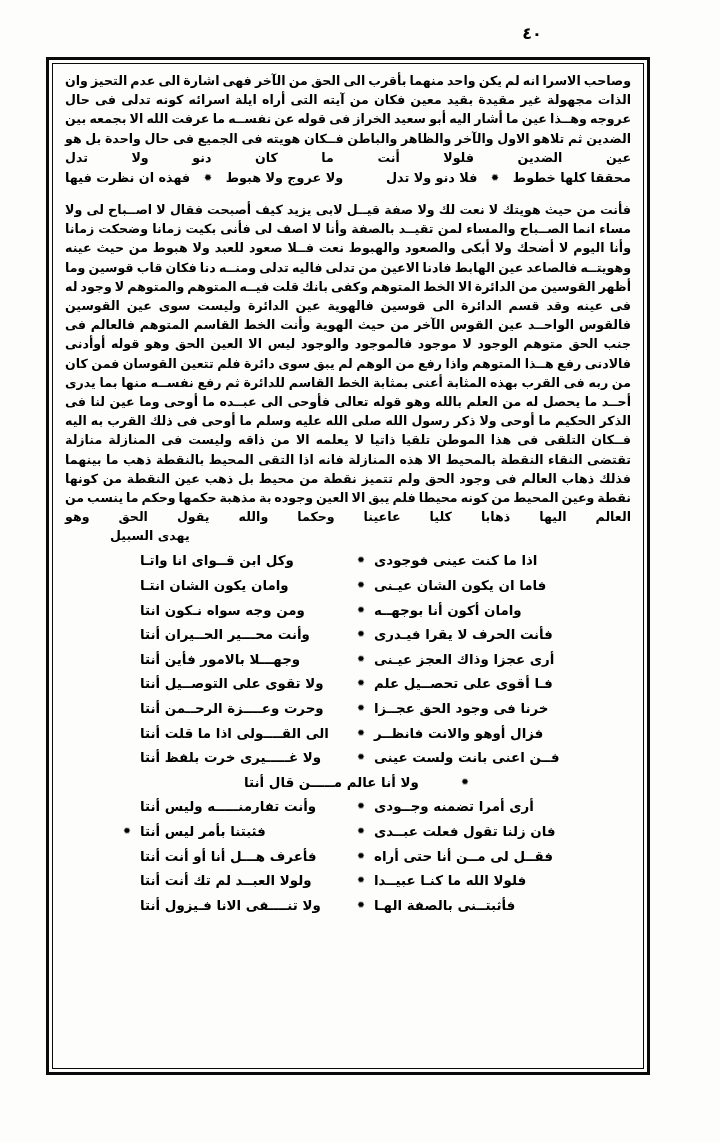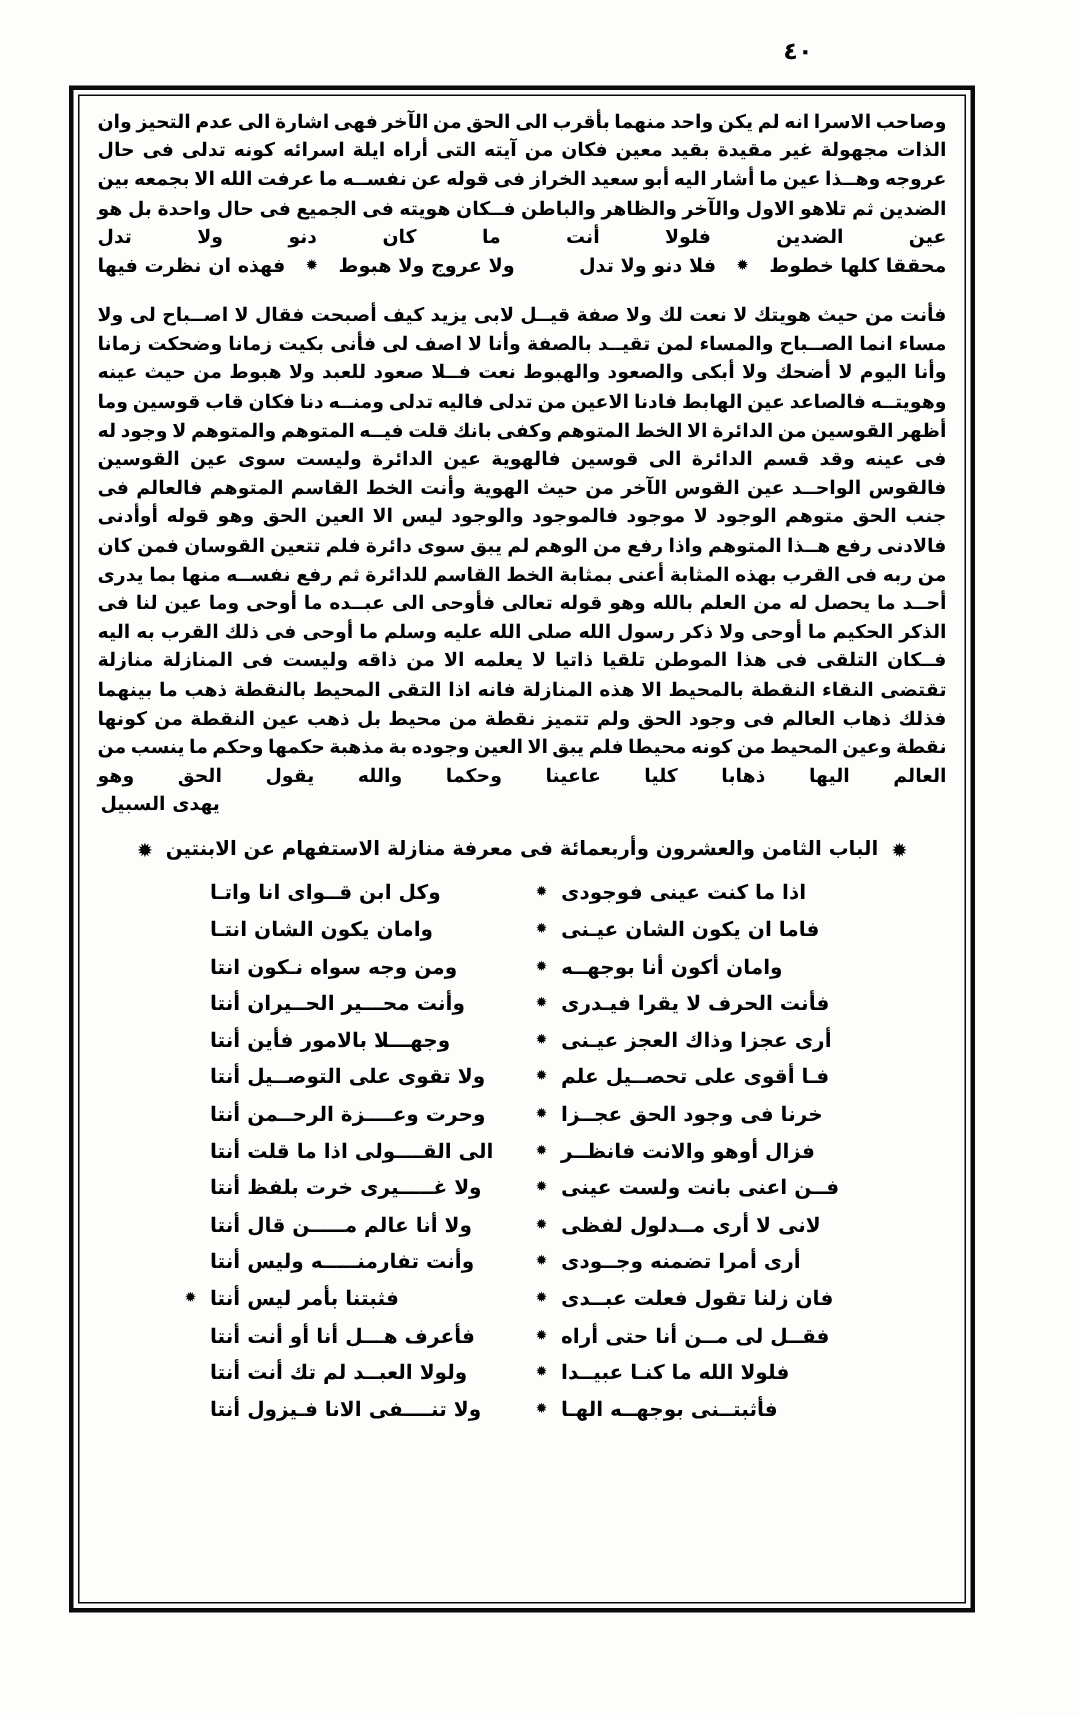--- a/index.html
+++ b/index.html
@@ -100,20 +100,21 @@
   }
 
   
   .prose-tail {
     direction: rtl;
     text-align: left;
     font-size: 12.6px;
     line-height: 19px;
     font-weight: 600;
     padding-left: 2px;
+    margin-left: 43px;
   }
 
   
   .chapter-heading {
     direction: rtl;
     text-align: center;
     font-size: 13.2px;
     font-weight: 700;
     letter-spacing: -0.2px;
     margin-top: 14px;
@@ -205,25 +206,20 @@
           <span>ولا عروج ولا هبوط</span>
           <span class="star">✹</span>
           <span>فهذه ان نظرت فيها</span>
         </div>
 
         <p class="para-b">فأنت من حيث هويتك لا نعت لك ولا صفة قيــل لابى يزيد كيف أصبحت فقال لا اصــباح لى ولا مساء انما الصــباح والمساء لمن تقيــد بالصفة وأنا لا اصف لى فأنى بكيت زمانا وضحكت زمانا وأنا اليوم لا أضحك ولا أبكى والصعود والهبوط نعت فــلا صعود للعبد ولا هبوط من حيث عينه وهويتــه فالصاعد عين الهابط فادنا الاعين من تدلى فاليه تدلى ومنــه دنا فكان قاب قوسين وما أظهر القوسين من الدائرة الا الخط المتوهم وكفى بانك قلت فيــه المتوهم والمتوهم لا وجود له فى عينه وقد قسم الدائرة الى قوسين فالهوية عين الدائرة وليست سوى عين القوسين فالقوس الواحــد عين القوس الآخر من حيث الهوية وأنت الخط القاسم المتوهم فالعالم فى جنب الحق متوهم الوجود لا موجود فالموجود والوجود ليس الا العين الحق وهو قوله أوأدنى فالادنى رفع هــذا المتوهم واذا رفع من الوهم لم يبق سوى دائرة فلم تتعين القوسان فمن كان من ربه فى القرب بهذه المثابة أعنى بمثابة الخط القاسم للدائرة ثم رفع نفســه منها بما يدرى أحــد ما يحصل له من العلم بالله وهو قوله تعالى فأوحى الى عبــده ما أوحى وما عين لنا فى الذكر الحكيم ما أوحى ولا ذكر رسول الله صلى الله عليه وسلم ما أوحى فى ذلك القرب به اليه فــكان التلقى فى هذا الموطن تلقيا ذاتيا لا يعلمه الا من ذاقه وليست فى المنازلة منازلة تقتضى النقاء النقطة بالمحيط الا هذه المنازلة فانه اذا التقى المحيط بالنقطة ذهب ما بينهما فذلك ذهاب العالم فى وجود الحق ولم تتميز نقطة من محيط بل ذهب عين النقطة من كونها نقطة وعين المحيط من كونه محيطا فلم يبق الا العين وجوده بة مذهبة حكمها وحكم ما ينسب من العالم اليها ذهابا كليا عاعينا وحكما والله يقول الحق وهو</p>
       </div>
 
       <div class="prose-tail">يهدى السبيل</div>
 
-      <div class="chapter-heading">
-        <span class="deco">✹</span>
-        <span>الباب الثامن والعشرون وأربعمائة فى معرفة منازلة الاستفهام عن الابنتين</span>
-        <span class="deco">✹</span>
-      </div>
 
       <div class="poem">
           <div class="verse">
             <span class="hemistich second">اذا ما كنت عينى فوجودى</span>
             <span class="sep">✹</span>
             <span class="hemistich first">وكل ابن قــواى انا واتـا</span>
             <span class="trailing-blank"></span>
           </div>
           <div class="verse">
             <span class="hemistich second">فاما ان يكون الشان عيـنى</span>
@@ -267,21 +263,20 @@
             <span class="hemistich first">الى القــــولى اذا ما قلت أنتا</span>
             <span class="trailing-blank"></span>
           </div>
           <div class="verse">
             <span class="hemistich second">فــن اعنى بانت ولست عينى</span>
             <span class="sep">✹</span>
             <span class="hemistich first">ولا غـــــيرى خرت بلفظ أنتا</span>
             <span class="trailing-blank"></span>
           </div>
           <div class="verse">
-            <span class="hemistich second">لانى لا أرى مــدلول لفظى</span>
             <span class="sep">✹</span>
             <span class="hemistich first">ولا أنا عالم مـــــن قال أنتا</span>
             <span class="trailing-blank"></span>
           </div>
           <div class="verse">
             <span class="hemistich second">أرى أمرا تضمنه وجــودى</span>
             <span class="sep">✹</span>
             <span class="hemistich first">وأنت تفارمنـــــه وليس أنتا</span>
             <span class="trailing-blank"></span>
           </div>
@@ -297,21 +292,21 @@
             <span class="hemistich first">فأعرف هـــل أنا أو أنت أنتا</span>
             <span class="trailing-blank"></span>
           </div>
           <div class="verse">
             <span class="hemistich second">فلولا الله ما كنـا عبيــدا</span>
             <span class="sep">✹</span>
             <span class="hemistich first">ولولا العبــد لم تك أنت أنتا</span>
             <span class="trailing-blank"></span>
           </div>
           <div class="verse">
-            <span class="hemistich second">فأثبتــنى بوجهــه الهـا</span>
+            <span class="hemistich second">فأثبتــنى بالصفة الهـا</span>
             <span class="sep">✹</span>
             <span class="hemistich first">ولا تنــــفى الانا فـيزول أنتا</span>
             <span class="trailing-blank"></span>
           </div>
         </div>
 
     </div>
   </div>
 
   <div class="catchword">قال</div>

